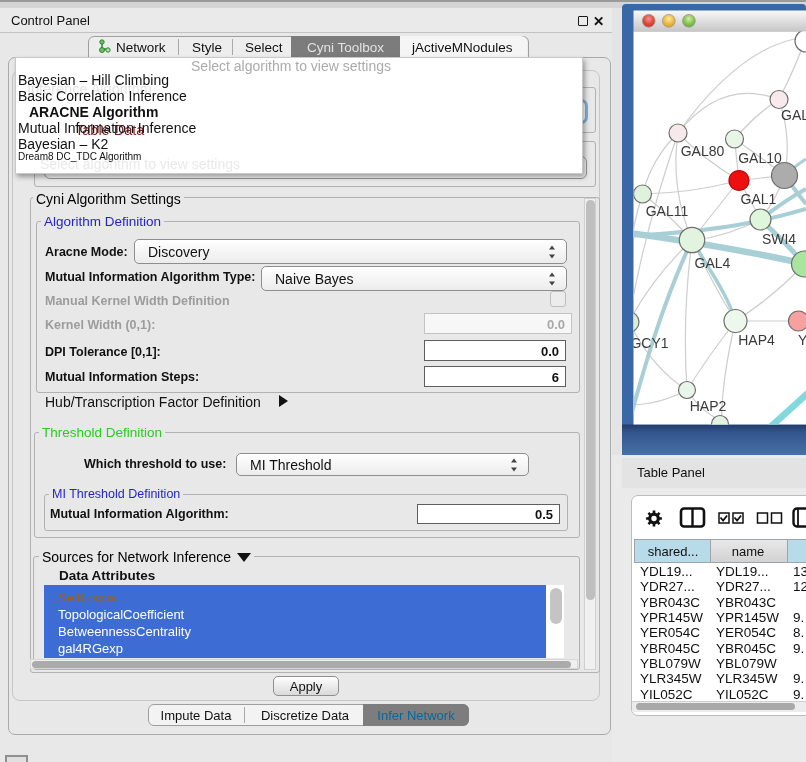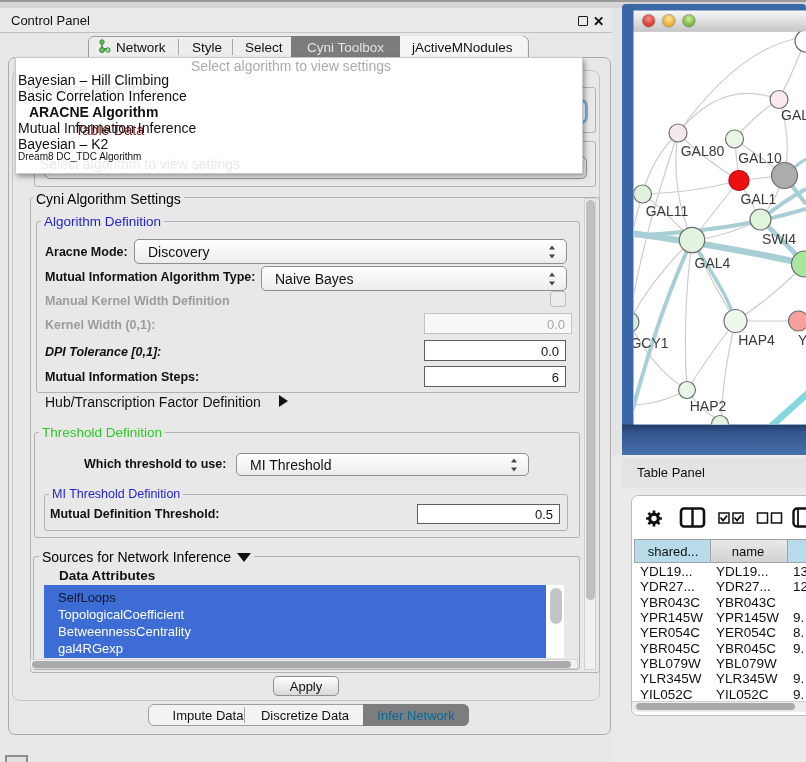--- a/index.html
+++ b/index.html
@@ -14,21 +14,21 @@
   .gt{position:absolute;font-size:13px;background:#e8e8e8;padding:0 3px;white-space:nowrap;}
   .combo{position:absolute;background:linear-gradient(#ffffff,#ececec);
          border:1px solid #8e8e8e;border-radius:5px;}
   .combo .tx{position:absolute;left:13px;top:50%;transform:translateY(-50%);font-size:14px;color:#111;}
   .spin{position:absolute;right:10px;top:50%;transform:translateY(-50%);width:7px;height:13px;}
   .spin:before{content:"";position:absolute;left:0;top:0;border-left:3.5px solid transparent;
        border-right:3.5px solid transparent;border-bottom:4.5px solid #444;}
   .spin:after{content:"";position:absolute;left:0;bottom:0;border-left:3.5px solid transparent;
        border-right:3.5px solid transparent;border-top:4.5px solid #444;}
   .field{position:absolute;background:#fff;border:1px solid #5e5e5e;
-         font-size:13px;color:#111;text-align:left;padding-right:22px;box-sizing:border-box;}
+         font-size:13px;color:#111;text-align:left;padding-right:22px;box-sizing:border-box;font-weight:bold;}
   .field span{position:absolute;right:6px;top:50%;transform:translateY(-50%);}
 </style>
 </head>
 <body>
 
 <div class="abs" style="left:0;top:0;width:806px;height:2px;background:#9a9a9a;"></div>
 <div class="abs" style="left:0;top:2px;width:806px;height:6px;background:#d5d5d5;"></div>
 <div class="abs" style="left:0;top:8px;width:620px;height:24px;background:#eaeaea;border-bottom:1px solid #c2c2c2;"></div>
 <div class="lbl" style="left:11px;top:13px;">Control Panel</div>
 <div class="abs" style="left:578px;top:16px;width:8px;height:8px;border:1.8px solid #1a1a1a;border-radius:1px;"></div>
@@ -95,21 +95,21 @@
 <div class="combo" style="left:261px;top:266px;width:304px;height:23px;">
     <span class="tx">Naive Bayes</span>
     <span class="spin"></span>
   </div>
 <div class="lbl bl grey" style="left:45px;top:294px;">Manual Kernel Width Definition</div>
 <div class="abs" style="left:550px;top:291px;width:14px;height:14px;background:#ececec;border:1px solid #bdbdbd;border-radius:3px;"></div>
 <div class="lbl bl grey" style="left:45px;top:317.5px;">Kernel Width (0,1):</div>
 <div class="field" style="left:424px;top:313px;width:148px;height:21px;border:1px solid #c3c3c3;background:#f7f7f7;">
     <span style="color:#a8a8a8;">0.0</span>
   </div>
-<div class="lbl bl" style="left:45px;top:344.5px;font-style:italic;">DPI Tolerance [0,1]:</div>
+<div class="lbl bl" style="left:45px;top:344.5px;">DPI Tolerance [0,1]:</div>
 <div class="field" style="left:424px;top:340px;width:142px;height:21px;">
     <span>0.0</span>
   </div>
 <div class="lbl bl" style="left:45px;top:370px;">Mutual Information Steps:</div>
 <div class="field" style="left:424px;top:366px;width:142px;height:21px;">
     <span>6</span>
   </div>
 
 <div class="lbl" style="left:45px;top:393.5px;font-size:14px;">Hub/Transcription Factor Definition</div>
 <div class="abs" style="left:279px;top:395px;width:0;height:0;border-top:6px solid transparent;
@@ -118,49 +118,49 @@
 <div class="grp" style="left:34px;top:432px;width:544px;height:104px;"></div>
 <div class="gt" style="left:39px;top:425px;color:#2dc926;font-size:13.5px;">Threshold Definition</div>
 <div class="lbl bl" style="left:84px;top:456.5px;">Which threshold to use:</div>
 <div class="combo" style="left:236px;top:453px;width:291px;height:21px;">
     <span class="tx">MI Threshold</span>
     <span class="spin"></span>
   </div>
 
 <div class="grp" style="left:44px;top:494px;width:522px;height:35px;"></div>
 <div class="gt" style="left:49px;top:487px;color:#2424cc;font-size:12.5px;">MI Threshold Definition</div>
-<div class="lbl bl" style="left:50px;top:507px;">Mutual Definition Threshold:</div>
+<div class="lbl bl" style="left:50px;top:507px;">Mutual Information Algorithm:</div>
 <div class="field" style="left:417px;top:504px;width:143px;height:20px;">
     <span>0.5</span>
   </div>
 
 <div class="grp" style="left:33px;top:556px;width:545px;height:112px;"></div>
 <div class="gt" style="left:39px;top:549px;font-size:14px;">Sources for Network Inference<span style="display:inline-block;width:0;height:0;border-left:7px solid transparent;border-right:7px solid transparent;border-top:9px solid #111;margin-left:6px;"></span></div>
 <div class="lbl b" style="left:36px;top:568px;font-size:13.5px;padding-left:12px;">Data Attributes</div>
 
 <div class="abs" style="left:44px;top:585px;width:520px;height:73px;background:#3d6cd4;"></div>
 <div class="abs" style="left:546px;top:585px;width:18px;height:73px;background:#ffffff;"></div>
 <div class="abs" style="left:549.5px;top:588px;width:12px;height:36px;background:#c4c4c4;border-radius:6px;"></div>
-<div class="lbl" style="left:58px;top:590px;color:#0f172a;font-size:13px;">SelfLoops</div>
+<div class="lbl" style="left:58px;top:590px;color:#a16207;font-size:13px;">SelfLoops</div>
 <div class="lbl" style="left:58px;top:607px;color:#fff;font-size:13px;text-align:center;">TopologicalCoefficient</div>
 <div class="lbl" style="left:58px;top:624px;color:#fff;font-size:13px;">BetweennessCentrality</div>
 <div class="lbl" style="left:58px;top:641px;color:#fff;font-size:13px;">gal4RGexp</div>
 
 <div class="abs" style="left:30px;top:659px;width:548px;height:10px;background:#f0f0f0;border:1px solid #d6d6d6;box-sizing:border-box;"></div>
 <div class="abs" style="left:32px;top:660.5px;width:539px;height:7px;background:#ababab;border-radius:4px;"></div>
 
 <div class="abs" style="left:273px;top:676px;width:66px;height:20px;background:linear-gradient(#fefefe,#d9d9d9);
      border:1px solid #8f8f8f;border-radius:5px;box-sizing:border-box;"></div>
 <div class="lbl" style="left:306px;top:679px;transform:translateX(-50%);">Apply</div>
 
 <div class="abs" style="left:148px;top:704px;width:321px;height:22px;background:#f3f3f3;
      border:1px solid #9e9e9e;border-radius:6px;box-sizing:border-box;"></div>
 <div class="abs" style="left:244px;top:707px;width:1px;height:16px;background:#a8a8a8;"></div>
 <div class="abs" style="left:363px;top:704px;width:106px;height:22px;background:#7d7d7d;border-radius:0 6px 6px 0;"></div>
-<div class="lbl" style="left:208px;top:708px;transform:translateX(-50%);">Impute Data</div>
+<div class="lbl" style="left:196px;top:708px;transform:translateX(-50%);">Impute Data</div>
 <div class="lbl" style="left:305px;top:708px;transform:translateX(-50%);">Discretize Data</div>
 <div class="lbl" style="left:416px;top:708px;transform:translateX(-50%);color:#0369a1;">Infer Network</div>
 
 <div class="abs" style="left:5px;top:755px;width:19px;height:14px;background:#e0e0e0;border:2px solid #8f8f8f;"></div>
 
 <div class="abs" style="left:614px;top:386px;width:0;height:0;border-top:4px solid transparent;
      border-bottom:4px solid transparent;border-right:5px solid #9a9a9a;"></div>
 
 <div class="abs" style="left:612px;top:8px;width:194px;height:450px;background:#e4e4e4;"></div>
 

